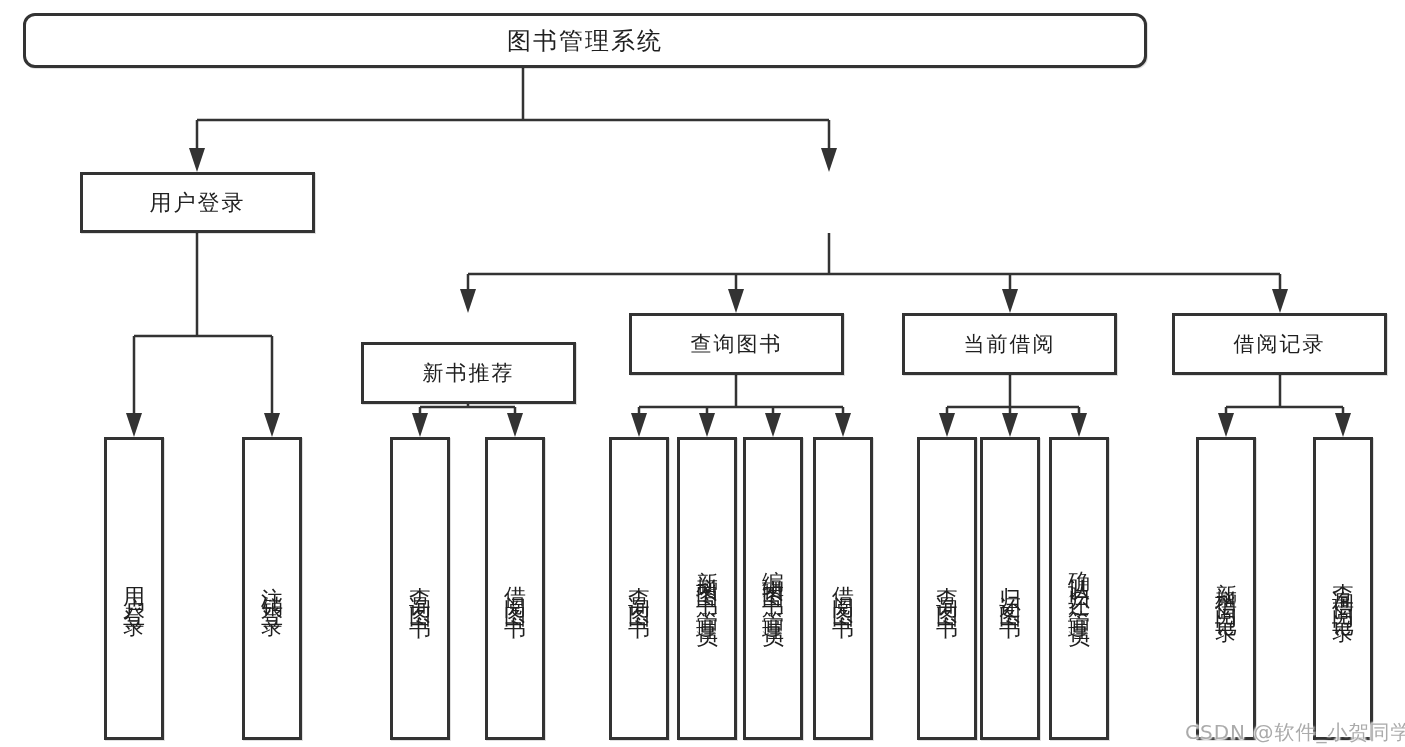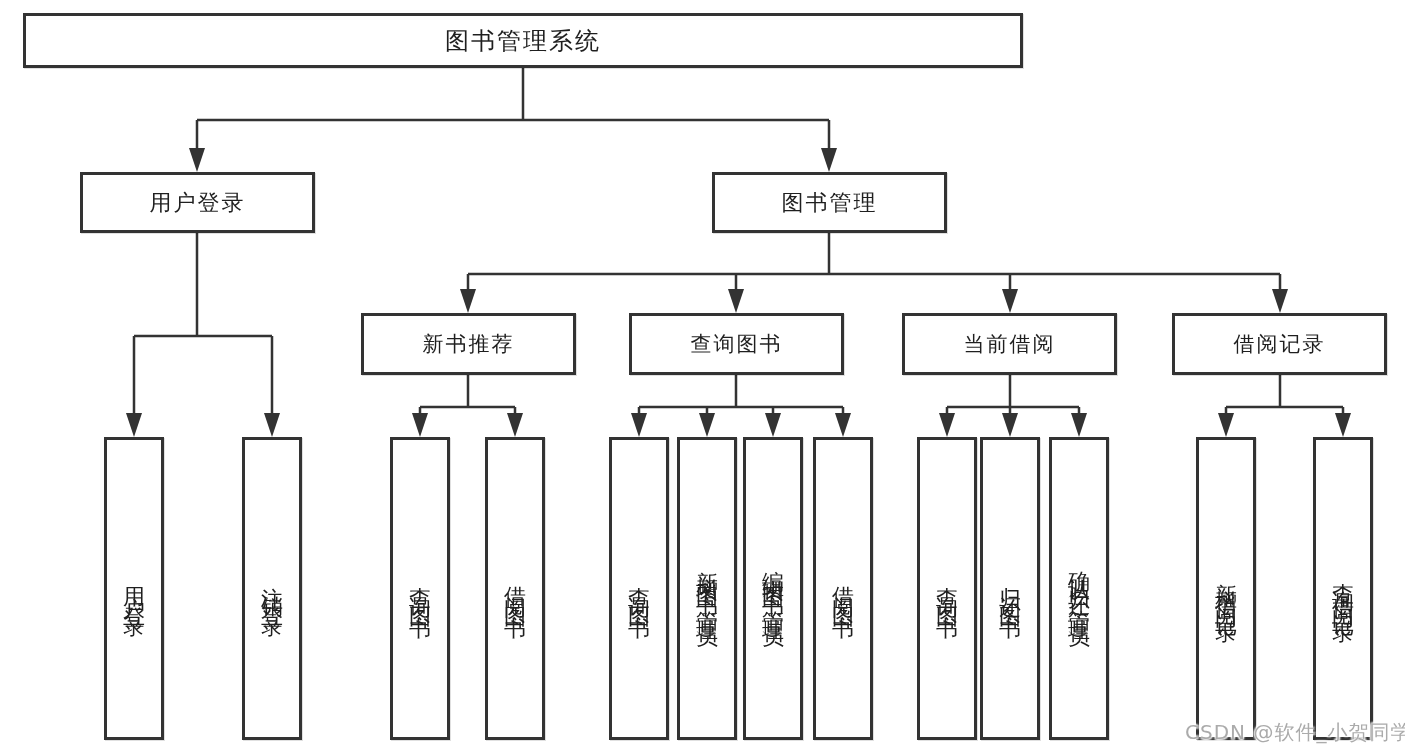--- a/index.html
+++ b/index.html
@@ -23,34 +23,34 @@
     border: 3px solid #333333;
     color: #1f1f1f;
     display: flex;
     align-items: center;
     justify-content: center;
     text-align: center;
     box-shadow: 1px 1px 0 rgba(0,0,0,0.12);
   }
   .root {
     left: 23px; top: 13px;
-    width: 1000px; height: 55px;
-    font-size: 24px; letter-spacing: 2px;
+    width: 1124px; height: 55px;
+    font-size: 24px; letter-spacing: 2px; border-radius: 12px;
   }
   .l2 {
     top: 172px; width: 235px; height: 61px;
     font-size: 22px; letter-spacing: 2px;
   }
   .b-login  { left: 80px; }
   .b-manage { left: 712px; }
   .l3 {
     top: 313px; width: 215px; height: 62px;
     font-size: 21px; letter-spacing: 2px;
   }
-  .b-recommend { left: 361px; }
+  .b-recommend { left: 361px; margin-top: 29px; }
   .b-borrow    { left: 629px; }
   .b-current   { left: 902px; }
   .b-records   { left: 1172px; }
   .leaf {
     top: 437px; width: 60px; height: 303px;
     writing-mode: vertical-rl;
     text-orientation: mixed;
     font-size: 22px;
     letter-spacing: 10px;
     line-height: 54px;
@@ -108,21 +108,20 @@
       <polygon points="1010,437 1002,413 1018,413"></polygon>
       <polygon points="1079,437 1071,413 1087,413"></polygon>
       <polygon points="1226,437 1218,413 1234,413"></polygon>
       <polygon points="1343,437 1335,413 1351,413"></polygon>
     </g>
   </svg>
 
   <div class="node root">图书管理系统</div>
 
   <div class="node l2 b-login">用户登录</div>
-  <div class="node l2 b-manage">图书管理</div>
 
   <div class="node l3 b-recommend">新书推荐</div>
   <div class="node l3 b-borrow">查询图书</div>
   <div class="node l3 b-current">当前借阅</div>
   <div class="node l3 b-records">借阅记录</div>
 
   <div class="node leaf x-a1">用户登录</div>
   <div class="node leaf x-a2">注销登录</div>
 
   <div class="node leaf x-b1">查询图书</div>

